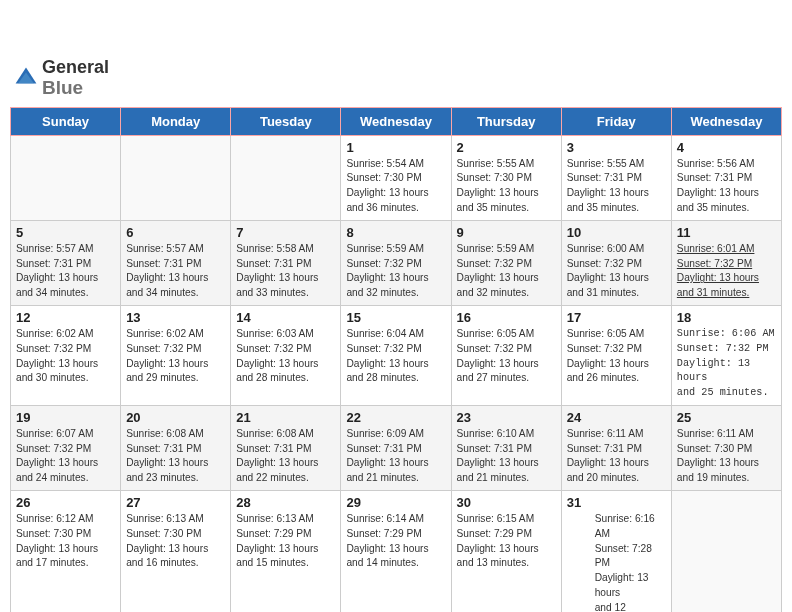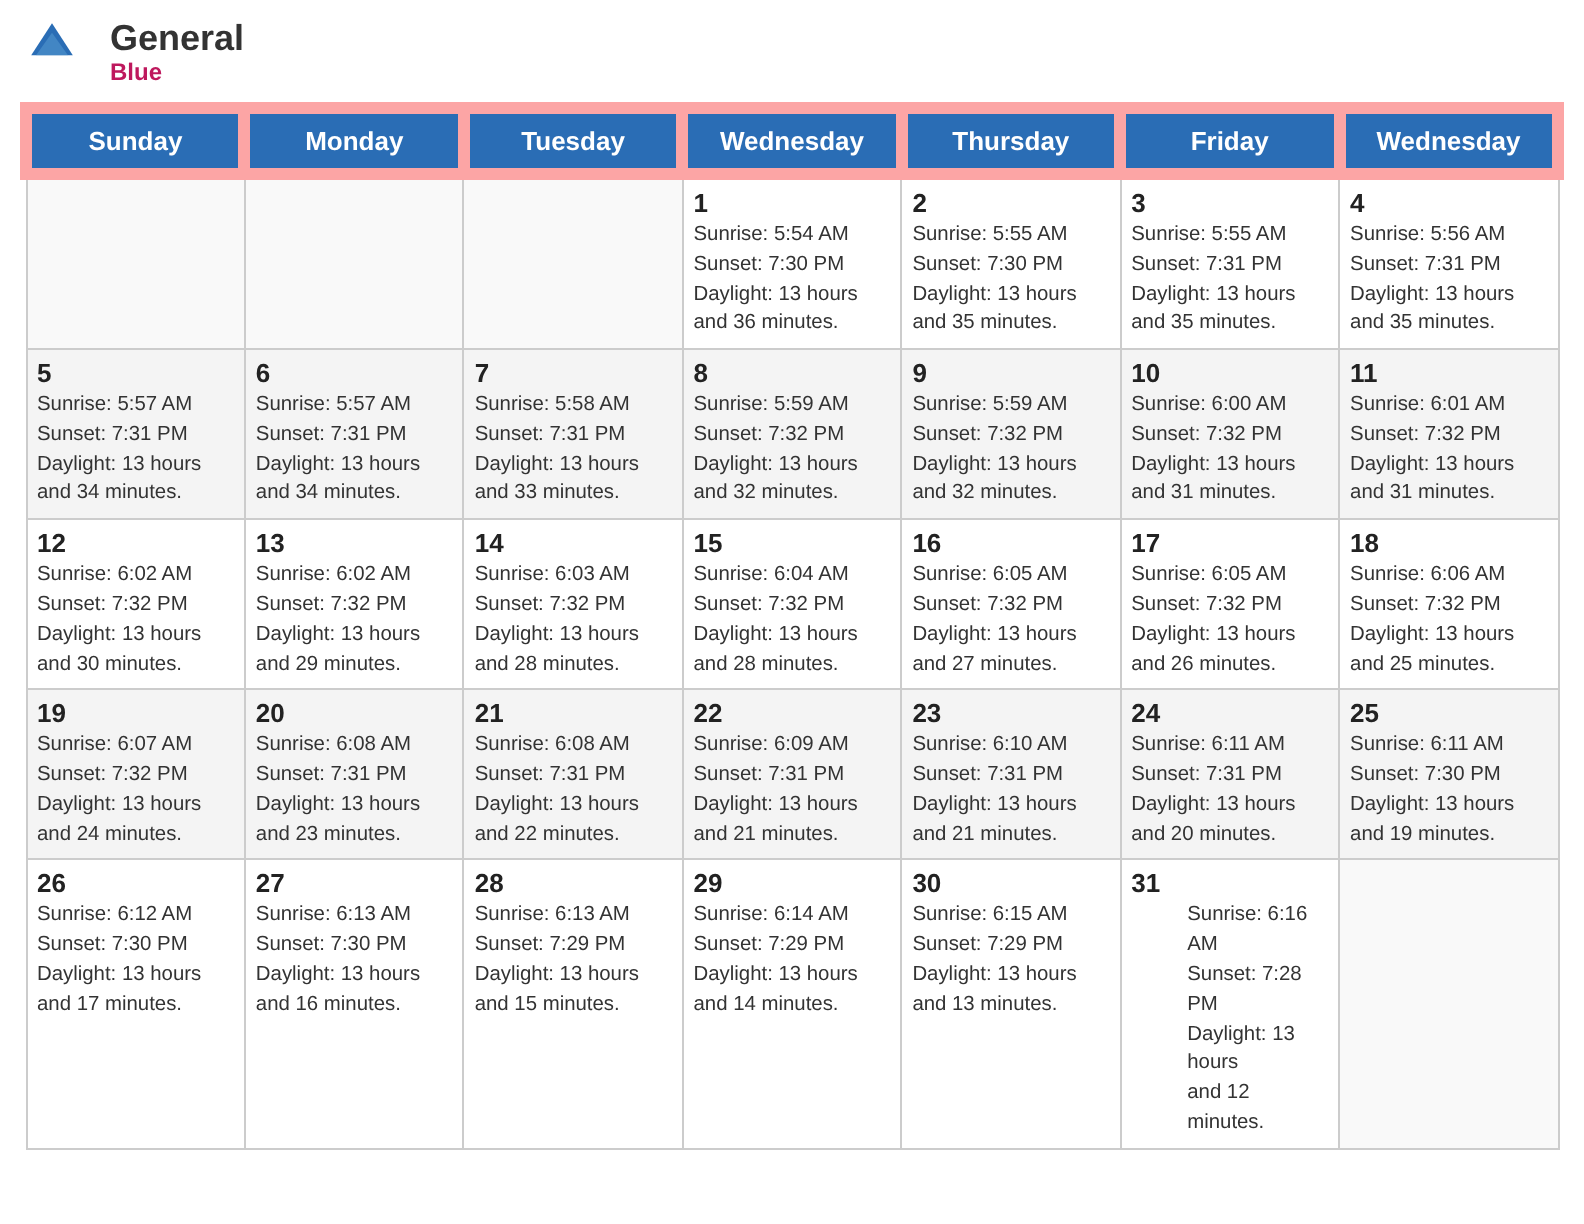--- a/index.html
+++ b/index.html
@@ -12,37 +12,38 @@
     }
     .header {
       display: flex;
       justify-content: space-between;
       align-items: flex-start;
       margin-bottom: 8px;
       padding: 0 4px;
     }
     .logo {
       display: flex;
-      align-items: flex-start;
-      gap: 17px;
+      align-items: center;
+      gap: 4px;
+      margin-top: 48px;
     }
     .logo-text {
       display: flex;
       flex-direction: column;
       line-height: 1.1;
     }
     .logo-general {
       font-size: 18px;
       font-weight: bold;
       color: #333;
     }
     .logo-blue {
-      font-size: 12px;
-      font-weight: bold;
-      color: #be185d;
+      font-size: 19px;
+      font-weight: bold;
+      color: #737373;
     }
     .logo-icon {
       width: 24px;
       height: 24px;
     }
     .title-block {
       text-align: right;
     }
     .cal-title {
       font-size: 32px;
@@ -58,21 +59,21 @@
       border-collapse: collapse;
       border: 1px solid #bbb;
     }
     thead th {
       background: #2a6db5;
       color: #fff;
       font-size: 13px;
       font-weight: bold;
       text-align: center;
       padding: 6px 4px;
-      border: 6px solid #fca5a5;
+      border: 1px solid #fca5a5;
     }
     tbody td {
       border: 1px solid #ccc;
       vertical-align: top;
       padding: 4px 5px;
       width: calc(100% / 7);
       min-height: 75px;
       height: 78px;
       background: #fff;
     }
@@ -194,21 +195,21 @@
         </td>
         <td>
           <div class="day-num">10</div>
           <div class="day-info" style="white-space: pre-line;">Sunrise: 6:00 AM
 Sunset: 7:32 PM
 Daylight: 13 hours
 and 31 minutes.</div>
         </td>
         <td>
           <div class="day-num">11</div>
-          <div class="day-info" style="white-space: pre-line;">Sunrise: 6:01 AM
+          <div class="day-info" style="white-space: pre-line; text-decoration: underline;">Sunrise: 6:01 AM
 Sunset: 7:32 PM
 Daylight: 13 hours
 and 31 minutes.</div>
         </td>
       </tr>
       <tr>
         <td>
           <div class="day-num">12</div>
           <div class="day-info" style="white-space: pre-line;">Sunrise: 6:02 AM
 Sunset: 7:32 PM
@@ -245,21 +246,21 @@
         </td>
         <td>
           <div class="day-num">17</div>
           <div class="day-info" style="white-space: pre-line;">Sunrise: 6:05 AM
 Sunset: 7:32 PM
 Daylight: 13 hours
 and 26 minutes.</div>
         </td>
         <td>
           <div class="day-num">18</div>
-          <div class="day-info" style="white-space: pre-line;">Sunrise: 6:06 AM
+          <div class="day-info" style="white-space: pre-line; font-family: Liberation Mono, monospace;">Sunrise: 6:06 AM
 Sunset: 7:32 PM
 Daylight: 13 hours
 and 25 minutes.</div>
         </td>
       </tr>
       <tr>
         <td>
           <div class="day-num">19</div>
           <div class="day-info" style="white-space: pre-line;">Sunrise: 6:07 AM
 Sunset: 7:32 PM

